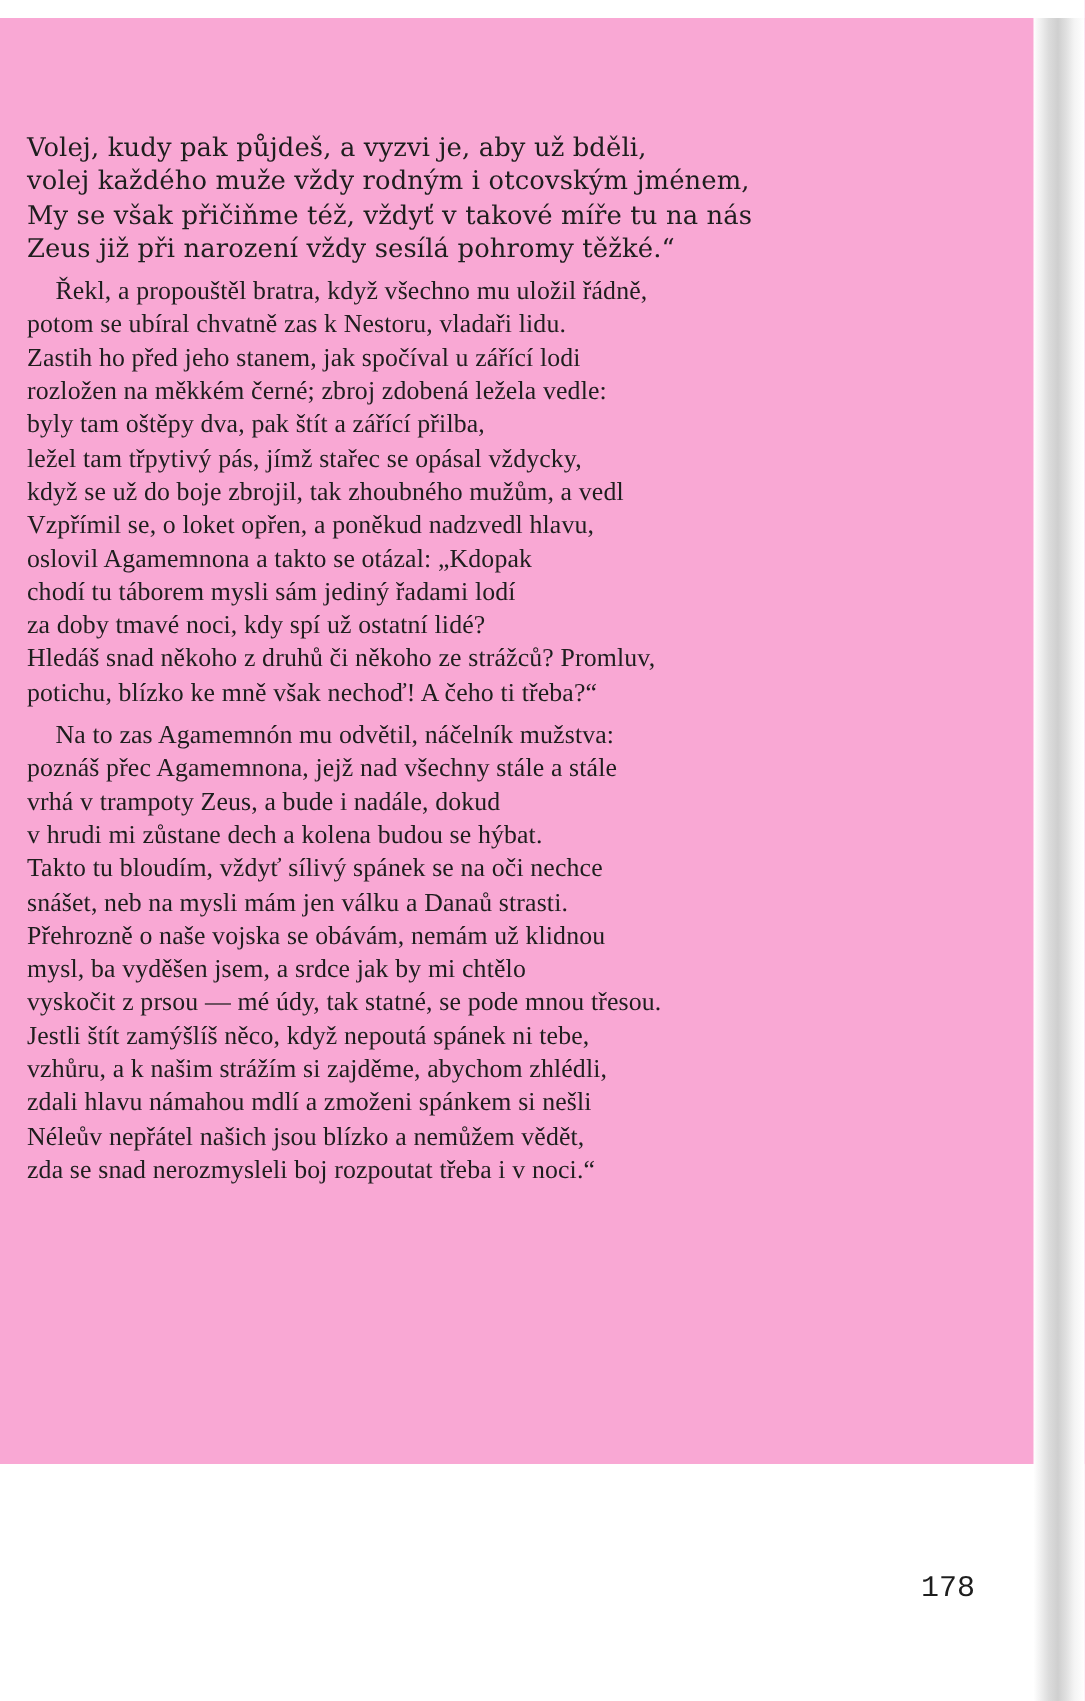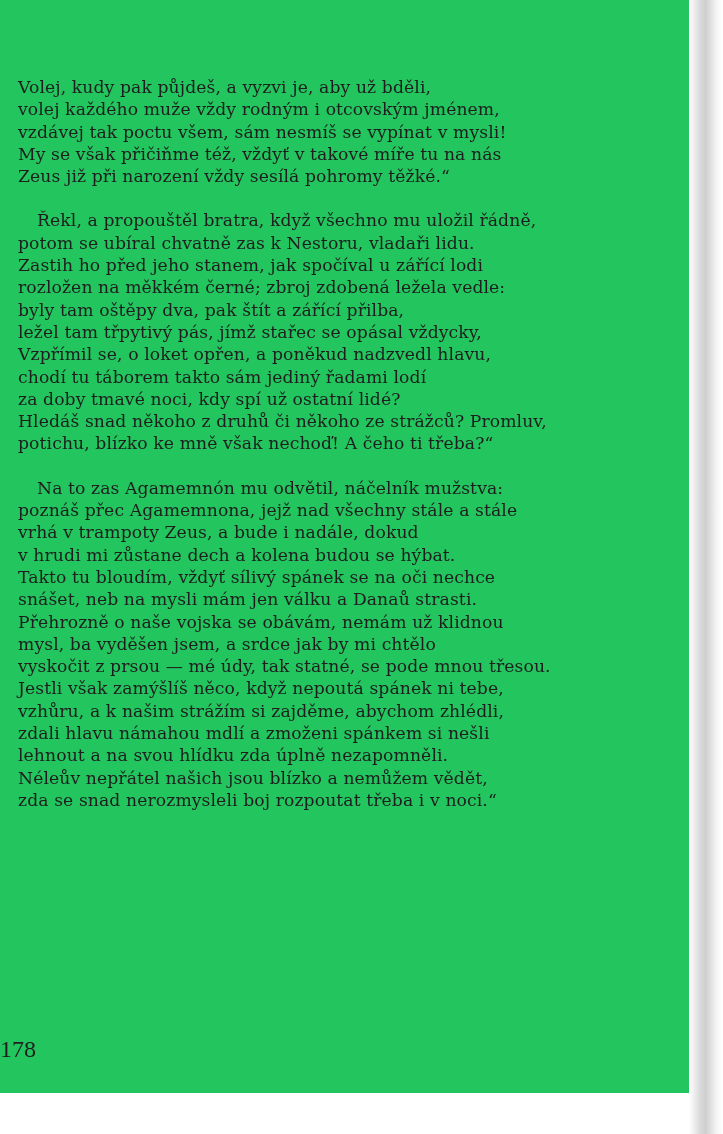--- a/index.html
+++ b/index.html
@@ -8,23 +8,23 @@
       background: #ffffff;
     }
     body {
       width: 723px;
       height: 1134px;
       position: relative;
       overflow: hidden;
     }
     .page {
       position: absolute;
-      left: 0; top: 0;
-      width: 723px; height: 1093px;
-      background: #22c55e;
+      left: 0; top: 12px;
+      width: 723px; height: 964px;
+      background: #f9a8d4;
     }
     .gutter-shadow {
       position: absolute;
       top: 0;
       right: 0;
       width: 34px;
       height: 1134px;
       background: linear-gradient(to right,
         #ffffff 0%,
         #f2f2f2 12%,
@@ -43,82 +43,83 @@
       font-size: 17.2px;
       line-height: 22.3px;
       color: #1e1e1e;
       letter-spacing: 0.1px;
     }
     .stanza {
       margin: 0;
       padding: 0;
     }
     .stanza + .stanza {
-      margin-top: 22px;
+      margin-top: 6px;
+      font-family: Liberation Serif, serif;
     }
     .line {
       display: block;
       white-space: nowrap;
     }
     .line.indent {
       padding-left: 19px;
     }
     .page-number {
       position: absolute;
       left: 0;
       width: 650px;
       top: 1036px;
-      text-align: left;
-      font-family: Liberation Serif, serif;
-      font-size: 24px;
+      text-align: right;
+      font-family: Liberation Mono, monospace;
+      font-size: 20px;
       color: #1e1e1e;
     }
   </style>
 </head>
 <body>
 
 <div class="page">
   <div class="gutter-shadow"></div>
 
   <div class="text-block">
     <div class="stanza">
       <span class="line">Volej, kudy pak půjdeš, a vyzvi je, aby už bděli,</span>
       <span class="line">volej každého muže vždy rodným i otcovským jménem,</span>
-      <span class="line">vzdávej tak poctu všem, sám nesmíš se vypínat v mysli!</span>
       <span class="line">My se však přičiňme též, vždyť v takové míře tu na nás</span>
       <span class="line">Zeus již při narození vždy sesílá pohromy těžké.“</span>
     </div>
 
     <div class="stanza">
       <span class="line indent">Řekl, a propouštěl bratra, když všechno mu uložil řádně,</span>
       <span class="line">potom se ubíral chvatně zas k Nestoru, vladaři lidu.</span>
       <span class="line">Zastih ho před jeho stanem, jak spočíval u zářící lodi</span>
       <span class="line">rozložen na měkkém černé; zbroj zdobená ležela vedle:</span>
       <span class="line">byly tam oštěpy dva, pak štít a zářící přilba,</span>
       <span class="line">ležel tam třpytivý pás, jímž stařec se opásal vždycky,</span>
+      <span class="line">když se už do boje zbrojil, tak zhoubného mužům, a vedl</span>
       <span class="line">Vzpřímil se, o loket opřen, a poněkud nadzvedl hlavu,</span>
-      <span class="line">chodí tu táborem takto sám jediný řadami lodí</span>
+      <span class="line">oslovil Agamemnona a takto se otázal: „Kdopak</span>
+      <span class="line">chodí tu táborem mysli sám jediný řadami lodí</span>
       <span class="line">za doby tmavé noci, kdy spí už ostatní lidé?</span>
       <span class="line">Hledáš snad někoho z druhů či někoho ze strážců? Promluv,</span>
       <span class="line">potichu, blízko ke mně však nechoď! A čeho ti třeba?“</span>
     </div>
 
     <div class="stanza">
       <span class="line indent">Na to zas Agamemnón mu odvětil, náčelník mužstva:</span>
       <span class="line">poznáš přec Agamemnona, jejž nad všechny stále a stále</span>
       <span class="line">vrhá v trampoty Zeus, a bude i nadále, dokud</span>
       <span class="line">v hrudi mi zůstane dech a kolena budou se hýbat.</span>
       <span class="line">Takto tu bloudím, vždyť sílivý spánek se na oči nechce</span>
       <span class="line">snášet, neb na mysli mám jen válku a Danaů strasti.</span>
       <span class="line">Přehrozně o naše vojska se obávám, nemám už klidnou</span>
       <span class="line">mysl, ba vyděšen jsem, a srdce jak by mi chtělo</span>
       <span class="line">vyskočit z prsou — mé údy, tak statné, se pode mnou třesou.</span>
-      <span class="line">Jestli však zamýšlíš něco, když nepoutá spánek ni tebe,</span>
+      <span class="line">Jestli štít zamýšlíš něco, když nepoutá spánek ni tebe,</span>
       <span class="line">vzhůru, a k našim strážím si zajděme, abychom zhlédli,</span>
       <span class="line">zdali hlavu námahou mdlí a zmoženi spánkem si nešli</span>
-      <span class="line">lehnout a na svou hlídku zda úplně nezapomněli.</span>
       <span class="line">Néleův nepřátel našich jsou blízko a nemůžem vědět,</span>
       <span class="line">zda se snad nerozmysleli boj rozpoutat třeba i v noci.“</span>
     </div>
   </div>
 
   <div class="page-number">178</div>
 </div>
 
 </body></html>

